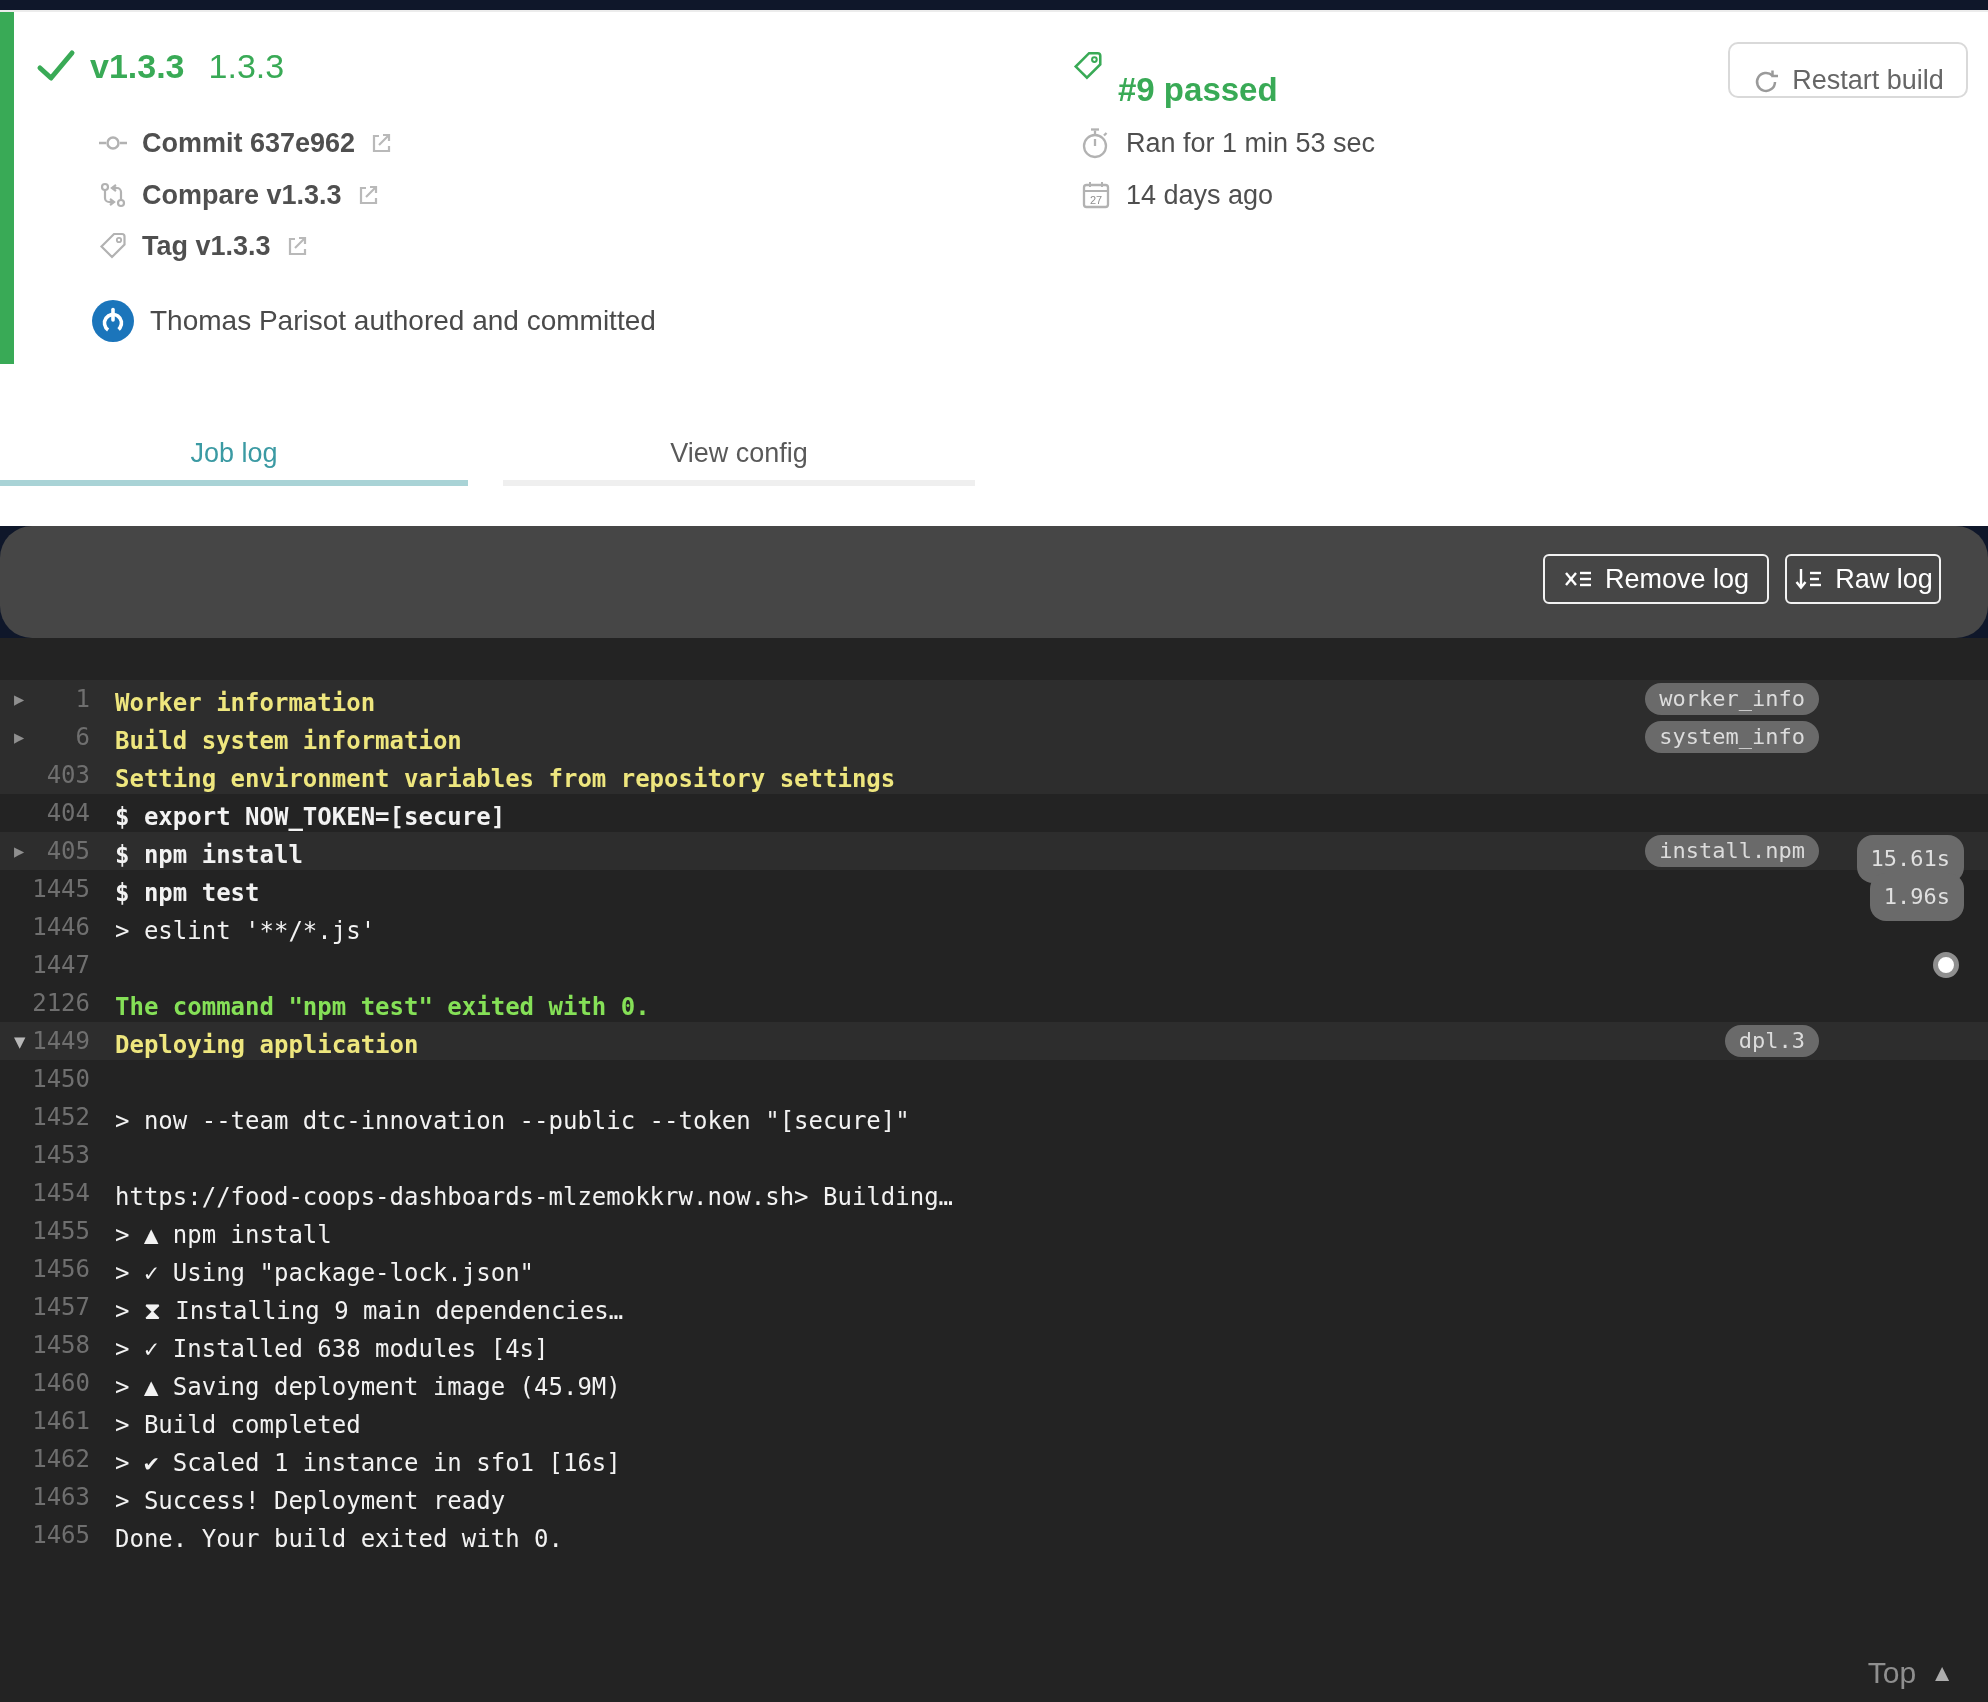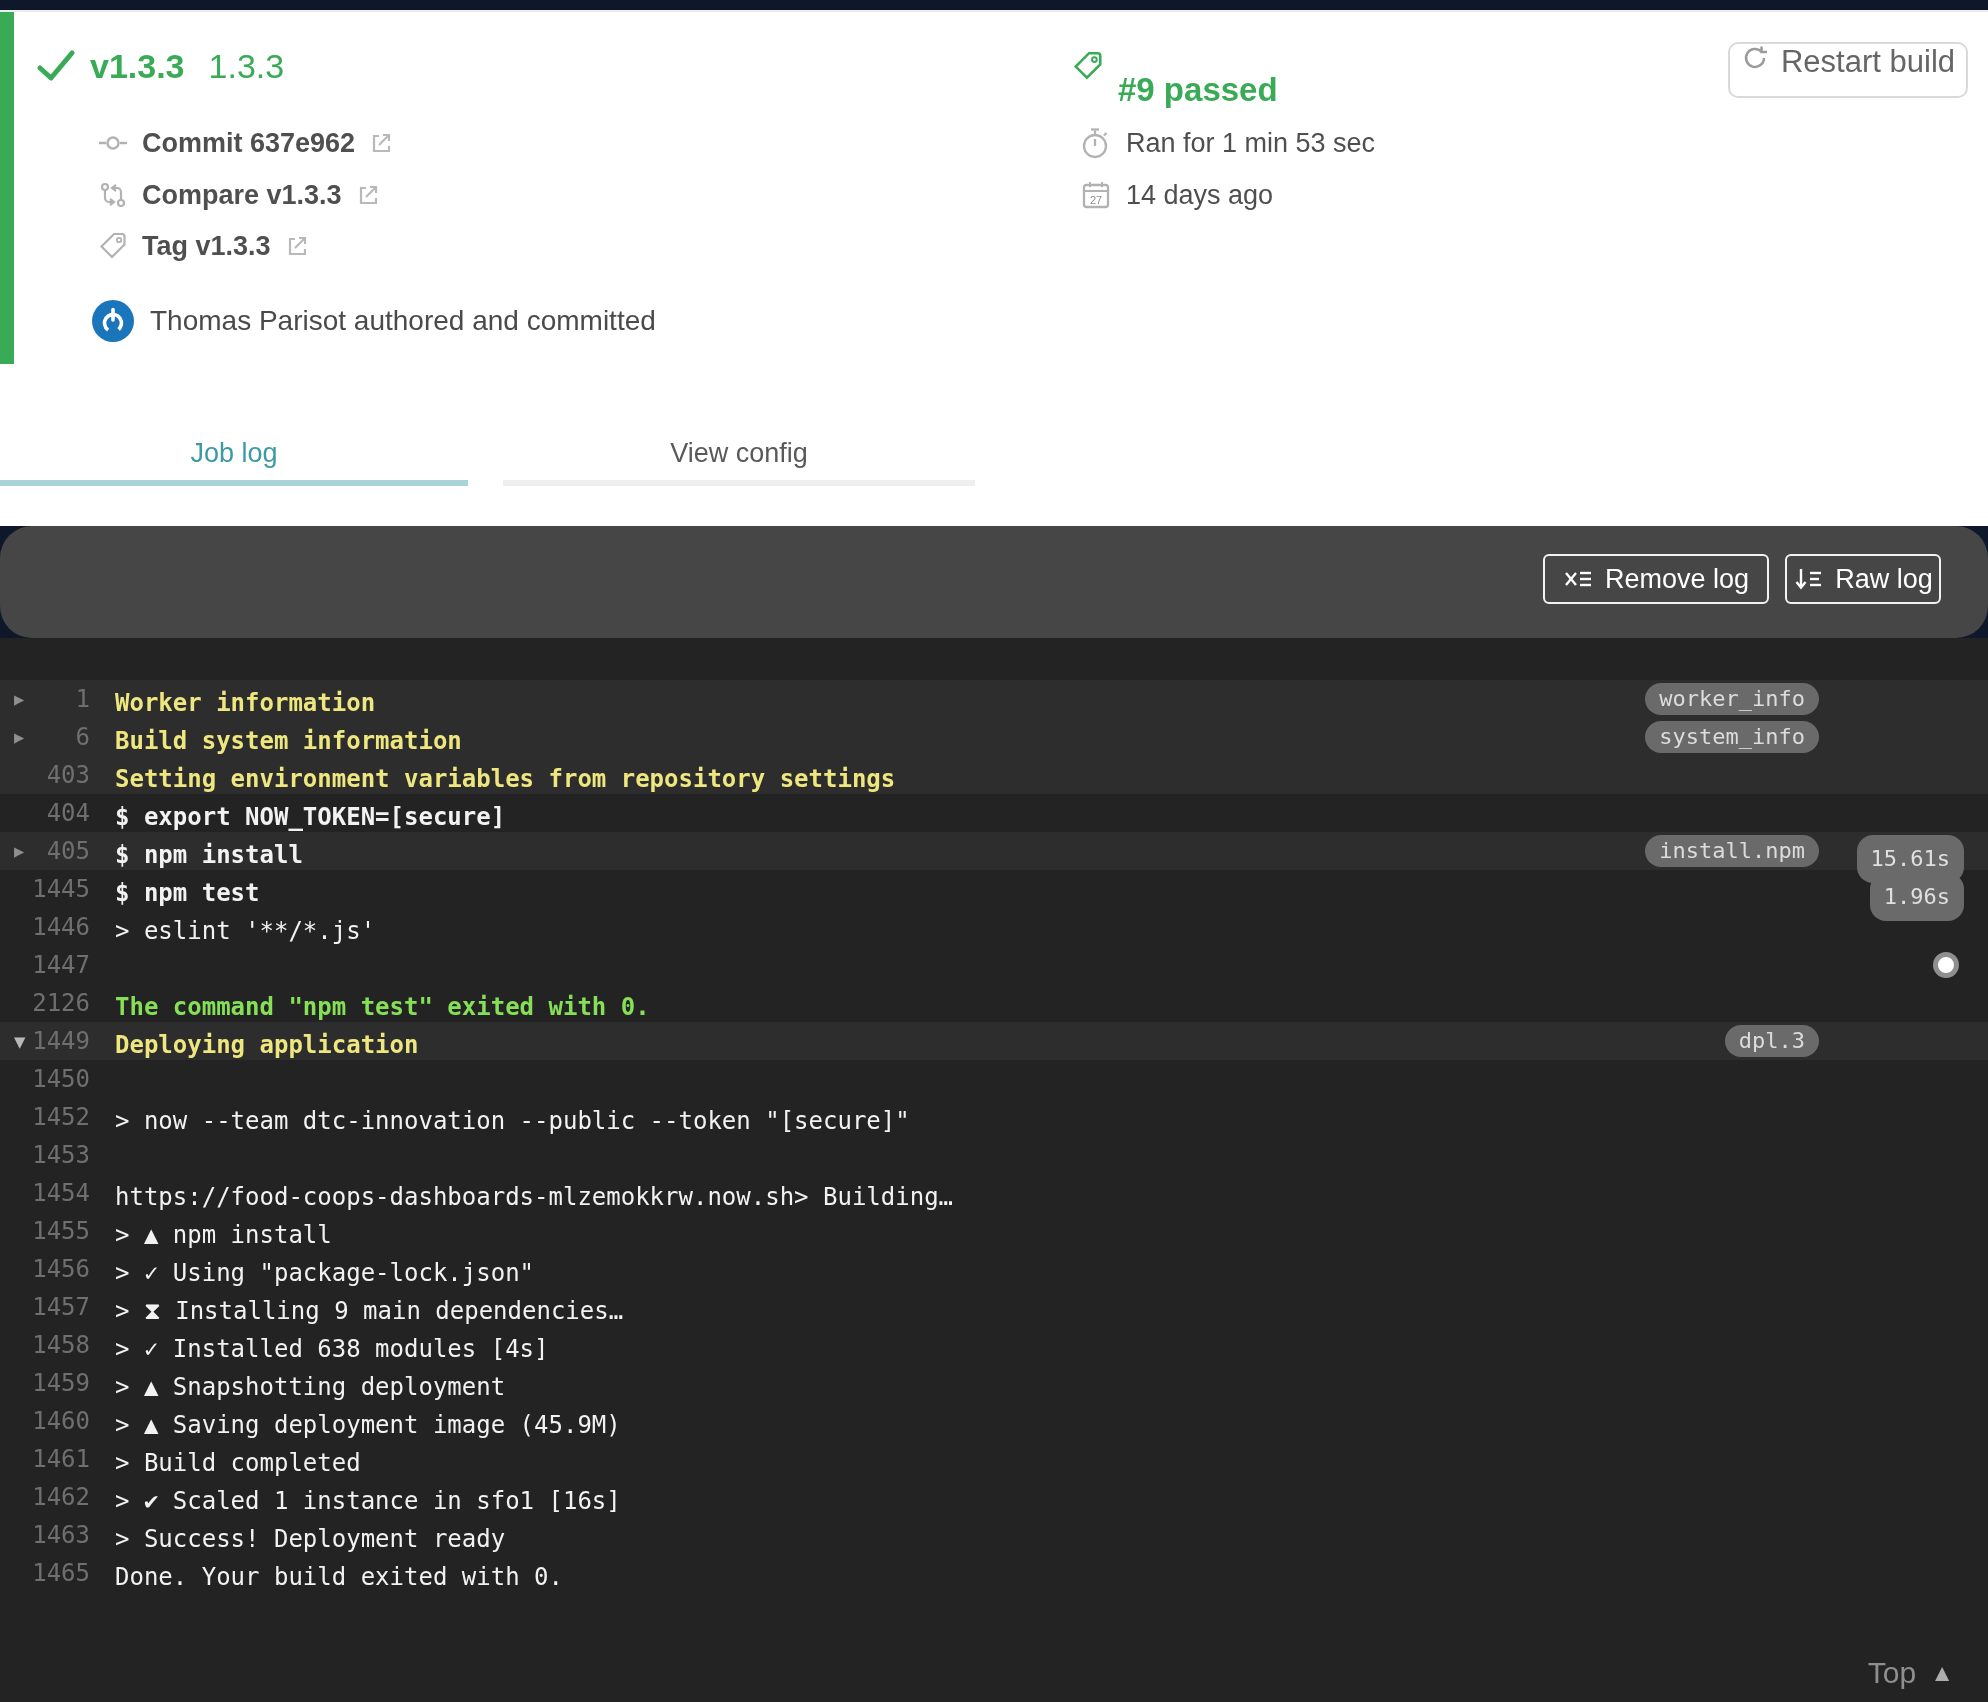--- a/index.html
+++ b/index.html
@@ -16,22 +16,22 @@
   .build-subtitle{font-size:34px;font-weight:400;color:#39aa56;margin-left:24px;}
   .detail-row{left:84px;}
   .detail-row .lbl{font-size:27px;font-weight:600;color:#4f4f4f;margin-left:14px;cursor:pointer;}
   .detail-row .ext{margin-left:14px;display:flex;}
   .author-row{left:78px;top:287px;}
   .author-row .lbl{font-size:28px;color:#4a4a4a;margin-left:16px;}
   .right-col{left:1058px;}
   .passed-lbl{font-size:33px;font-weight:700;color:#39aa56;margin-left:14px;margin-top:48px;}
   .meta-lbl{font-size:27px;color:#4f4f4f;margin-left:14px;}
   .restart-btn{position:absolute;left:1714px;top:30px;width:236px;height:52px;background:#fff;
-               border:2px solid #d9d9d9;border-radius:10px;display:flex;align-items:flex-start;
-               justify-content:center;gap:12px;font-size:31px;color:#666;cursor:pointer;}
+               border:2px solid #d9d9d9;border-radius:10px;display:flex;align-items:flex-end;
+               justify-content:center;gap:12px;font-size:27px;color:#666;cursor:pointer;}
 
   
   .tabs{position:absolute;top:364px;left:0;width:100%;height:162px;background:#fff;}
   .tab{position:absolute;top:0;height:130px;cursor:pointer;}
   .tab-joblog{left:0;width:468px;}
   .tab-viewconfig{left:503px;width:472px;}
   .tab-label{position:absolute;top:74px;width:100%;text-align:center;font-size:27px;}
   .tab-joblog .tab-label{color:#3b9aa3;}
   .tab-viewconfig .tab-label{color:#595959;}
   .tab-underline{position:absolute;top:116px;left:0;width:100%;height:6px;}
@@ -256,21 +256,20 @@
         <div class="log-row"><span class="line-num">2126</span><span class="line-text success">The command "npm test" exited with 0.</span></div>
         <div class="log-row hl"><span class="fold-arrow open">▼</span><span class="line-num">1449</span><span class="line-text section">Deploying application</span><span class="badge">dpl.3</span></div>
         <div class="log-row"><span class="line-num">1450</span></div>
         <div class="log-row"><span class="line-num">1452</span><span class="line-text">&gt; now --team dtc-innovation --public --token "[secure]"</span></div>
         <div class="log-row"><span class="line-num">1453</span></div>
         <div class="log-row"><span class="line-num">1454</span><span class="line-text">https://food-coops-dashboards-mlzemokkrw.now.sh&gt; Building…</span></div>
         <div class="log-row"><span class="line-num">1455</span><span class="line-text">&gt; ▲ npm install</span></div>
         <div class="log-row"><span class="line-num">1456</span><span class="line-text">&gt; ✓ Using "package-lock.json"</span></div>
         <div class="log-row"><span class="line-num">1457</span><span class="line-text">&gt; ⧗ Installing 9 main dependencies…</span></div>
         <div class="log-row"><span class="line-num">1458</span><span class="line-text">&gt; ✓ Installed 638 modules [4s]</span></div>
-        <div class="log-row"><span class="line-num">1459</span><span class="line-text">&gt; ▲ Snapshotting deployment</span></div>
         <div class="log-row"><span class="line-num">1460</span><span class="line-text">&gt; ▲ Saving deployment image (45.9M)</span></div>
         <div class="log-row"><span class="line-num">1461</span><span class="line-text">&gt; Build completed</span></div>
         <div class="log-row"><span class="line-num">1462</span><span class="line-text">&gt; ✔ Scaled 1 instance in sfo1 [16s]</span></div>
         <div class="log-row"><span class="line-num">1463</span><span class="line-text">&gt; Success! Deployment ready</span></div>
         <div class="log-row"><span class="line-num">1465</span><span class="line-text">Done. Your build exited with 0.</span></div>
       </div>
   </div>
 
   <div class="top-link">
     <span>Top</span>

